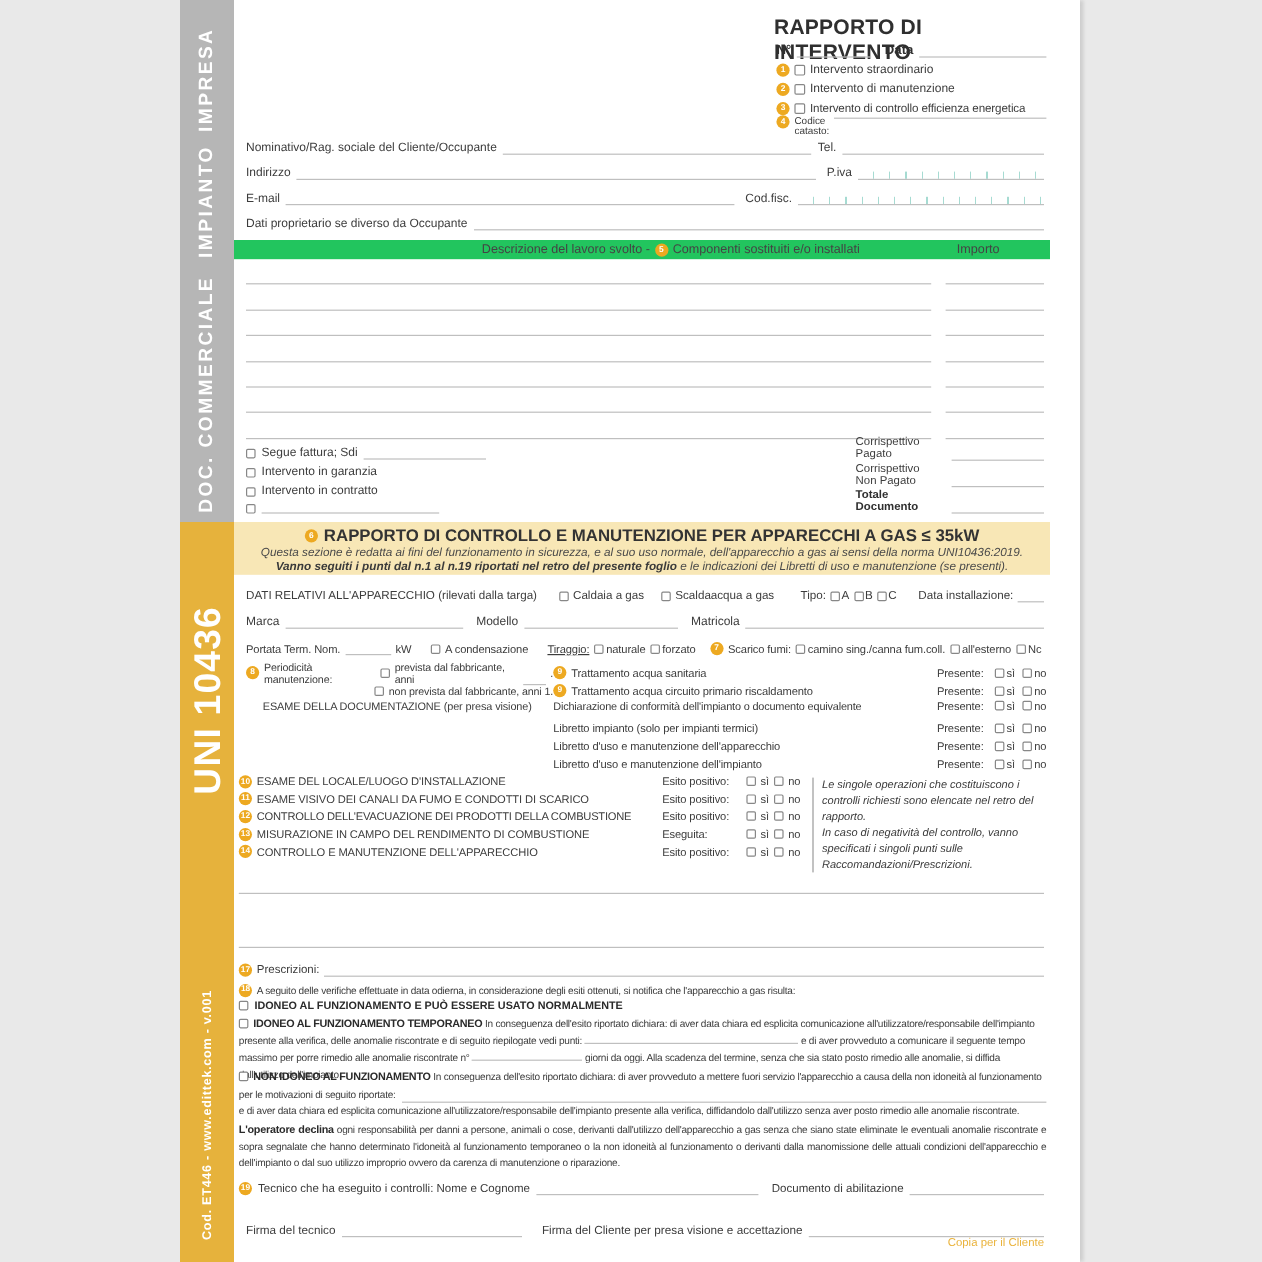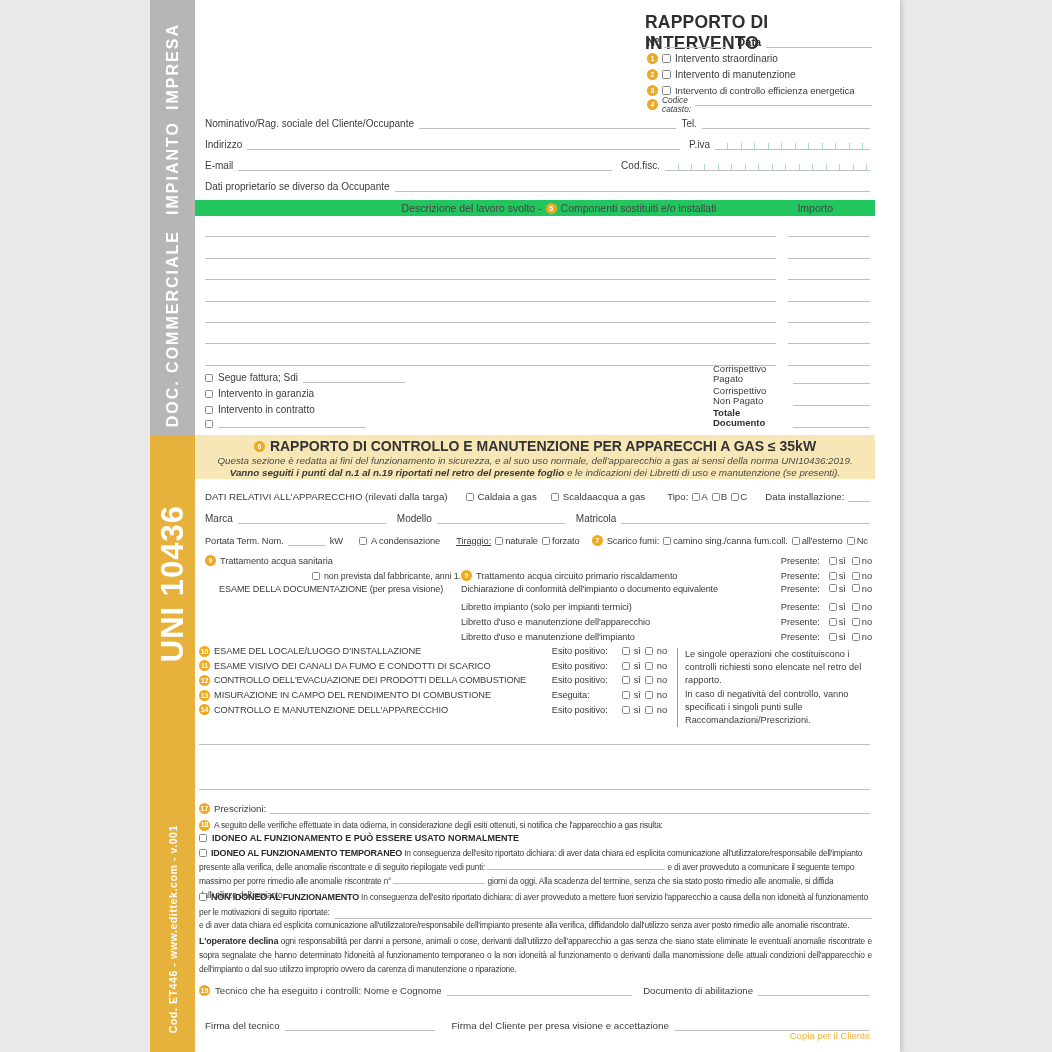--- a/index.html
+++ b/index.html
@@ -31,21 +31,21 @@
           background-size:100% 6px; background-position:left bottom; background-repeat:no-repeat; }
   .strip { position:absolute; left:0; top:200px; width:680px; height:16px; background:#22c55e;
            display:flex; align-items:center; font-size:10.5px; color:#444;padding-left:48px; }
   .banner { position:absolute; left:0; top:435px; width:680px; height:44px; background:#f8e7b6; text-align:center; padding-top:3px; }
   .banner .ttl { font-size:14px; font-weight:bold; color:#333; display:flex; justify-content:center; align-items:center; gap:5px; }
   .banner .it  { font-style:italic; font-size:9.8px; color:#4a4a4a; margin-top:1px; }
   .small { font-size:9.3px; letter-spacing:-0.1px; }
   .tiny  { font-size:8.4px; letter-spacing:-0.2px; line-height:14px; color:#3d3d3d; }
   .tinyb { font-weight:bold; font-size:9px; color:#2b2b2b; }
   .ilb { display:inline-block; border-bottom:1px solid #bfbfbf; height:9px; vertical-align:baseline; }
-  .note { font-size:9.2px; color:#3a3a3a; line-height:13.2px; }
+  .note { font-style:italic; font-size:9.2px; color:#3a3a3a; line-height:13.2px; }
 </style>
 </head>
 <body>
 
 <div class="canvas">
 
   <div class="side-gray">
     <div class="vwrap" style="top:18px;height:96px;">
         <span class="vtext">IMPRESA</span>
       </div>
@@ -85,21 +85,21 @@
     <div class="r rc" style="top:69px;left:452px;right:28px;column-gap:4px;">
       <span class="nc">2</span>
       <span class="cb" style="width:9px;height:9px;"></span>
       <span style="font-size:10px;">Intervento di manutenzione</span>
     </div>
     <div class="r rc" style="top:85px;left:452px;right:28px;column-gap:4px;">
       <span class="nc">3</span>
       <span class="cb" style="width:9px;height:9px;"></span>
       <span style="font-size:9.7px;letter-spacing:-0.1px;">Intervento di controllo efficienza energetica</span>
     </div>
-    <div class="r" style="top:96px;left:452px;right:28px;column-gap:4px;align-items:center;font-style:italic;">
+    <div class="r" style="top:96px;left:452px;right:28px;column-gap:4px;align-items:flex-start;">
       <span class="nc" style="margin-bottom:1px;">4</span>
       <span style="font-size:8.3px;line-height:8.5px;">
         <span style="display:block;">Codice</span>
         <span style="display:block;">catasto:</span>
       </span>
       <span class="ln f"></span>
     </div>
 
     <div class="r" style="top:118px;left:10px;right:30px;">
       <span>Nominativo/Rag. sociale del Cliente/Occupante</span>
@@ -257,20 +257,28 @@
         <span style="margin-left:-2px;">camino sing./canna fum.coll.</span>
       <span class="cb"></span>
         <span style="margin-left:-2px;">all'esterno</span>
       <span class="cb"></span>
         <span style="margin-left:-2px;">Nc</span>
     </div>
 
     <div style="position:absolute;top:553px;left:10px;right:28px;">
 
       <div style="display:flex;align-items:center;height:15.3px;" class="small">
+        <span style="width:256px;display:flex;align-items:center;gap:4px;flex:none;">
+          <span class="nc">8</span>
+          <span style="font-size:8.9px;">Periodicità manutenzione:</span>
+          <span class="cb"></span>
+          <span style="font-size:8.9px;">prevista dal fabbricante, anni</span>
+          <span class="ln" style="width:20px;align-self:flex-end;"></span>
+          <span style="font-size:8.9px;">.</span>
+        </span>
         <span class="nc">9</span>
         <span style="flex:1;margin-left:4px;">Trattamento acqua sanitaria</span>
         <span style="width:48px;">Presente:</span>
         <span class="cb"></span>
           <span style="margin:0 6px 0 2px;">sì</span>
         <span class="cb"></span>
           <span style="margin-left:2px;">no</span>
       </div>
 
       <div style="display:flex;align-items:center;height:15.3px;" class="small">

